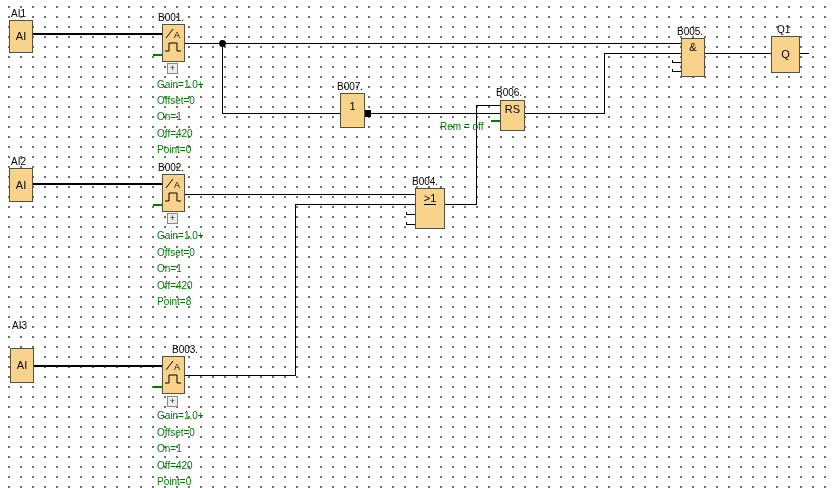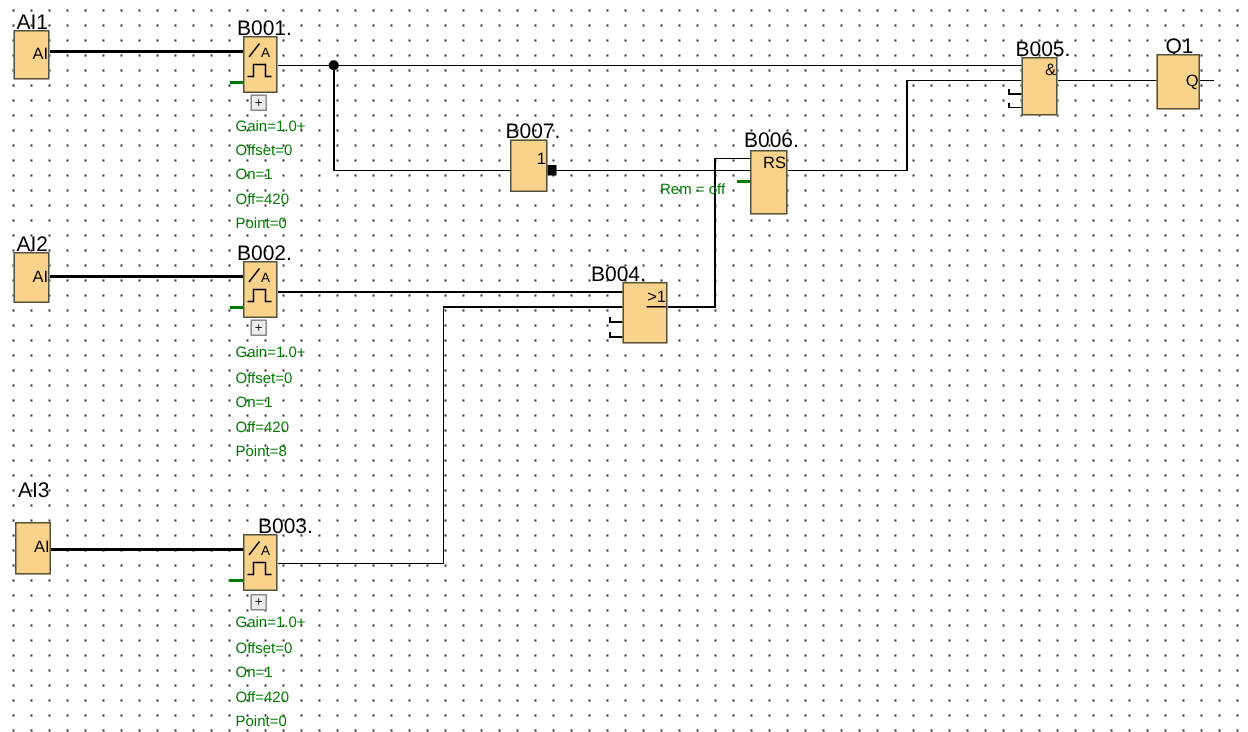--- a/index.html
+++ b/index.html
@@ -10,26 +10,26 @@
     background-size:12px 10px;background-position:3px 2px;
     font-family:"Liberation Sans",sans-serif;
   }
   svg.wires{position:absolute;left:0;top:0;width:832px;height:488px;}
   svg.wires path{fill:none;stroke:#000;stroke-width:1;shape-rendering:crispEdges;}
   svg.wires path.thick{stroke-width:2;}
   svg.wires path.green{stroke:#007b00;stroke-width:1.5;}
   .blk{
     position:absolute;box-sizing:border-box;
     background:#f9d28c;border:1px solid #54523a;
-    display:flex;align-items:center;justify-content:flex-end;
+    display:flex;align-items:center;justify-content:center;
   }
   .blk.top{align-items:flex-start;}
   .sym{font-size:11px;line-height:11px;color:#000;}
   .usym{border-bottom:1px solid #000;padding-bottom:0px;}
-  .lbl{position:absolute;font-size:14px;line-height:10px;color:#000;white-space:nowrap;}
+  .lbl{position:absolute;font-size:10px;line-height:10px;color:#000;white-space:nowrap;}
   .param{position:absolute;font-size:10px;line-height:10px;color:#007b00;white-space:nowrap;text-align:right;}
   .expander{
     position:absolute;width:11px;height:11px;box-sizing:border-box;
     background:#ededed;border:1px solid #8a8a8a;
     font-size:9px;line-height:8px;text-align:center;color:#222;
   }
   .trig-sym line,.trig-sym polyline{stroke:#000;stroke-width:1;fill:none;}
   .trig-sym text{font-size:9px;font-family:"Liberation Sans",sans-serif;fill:#000;}
 </style>
 </head>
@@ -132,27 +132,27 @@
   <div class="param" style="left:157px;top:428px">Offset=0</div>
   <div class="param" style="left:157px;top:444px">On=1</div>
   <div class="param" style="left:157px;top:461px">Off=420</div>
   <div class="param" style="left:157px;top:477px">Point=0</div>
 
   <div class="lbl" style="left:337px;top:82px">B007.</div>
   <div class="blk top" style="left:340px;top:93px;width:25px;height:35px;padding-top:7px">
     <span class="sym">1</span>
   </div>
 
-  <div class="lbl" style="left:394px;top:177px">B004.</div>
+  <div class="lbl" style="left:412px;top:177px">B004.</div>
   <div class="blk top" style="left:415px;top:188px;width:30px;height:41px;padding-top:4px">
     <span class="sym usym">&gt;1</span>
   </div>
 
   <div class="lbl" style="left:496px;top:88px">B006.</div>
-  <div class="blk top" style="left:500px;top:100px;width:25px;height:43px;padding-top:3px">
+  <div class="blk top" style="left:500px;top:100px;width:25px;height:31px;padding-top:3px">
     <span class="sym">RS</span>
   </div>
   <div class="param" style="left:440px;top:122px">Rem = off</div>
 
   <div class="lbl" style="left:677px;top:27px">B005.</div>
   <div class="blk top" style="left:681px;top:38px;width:24px;height:39px;padding-top:3px">
     <span class="sym">&amp;</span>
   </div>
 
   <div class="lbl" style="left:777px;top:25px">Q1</div>

